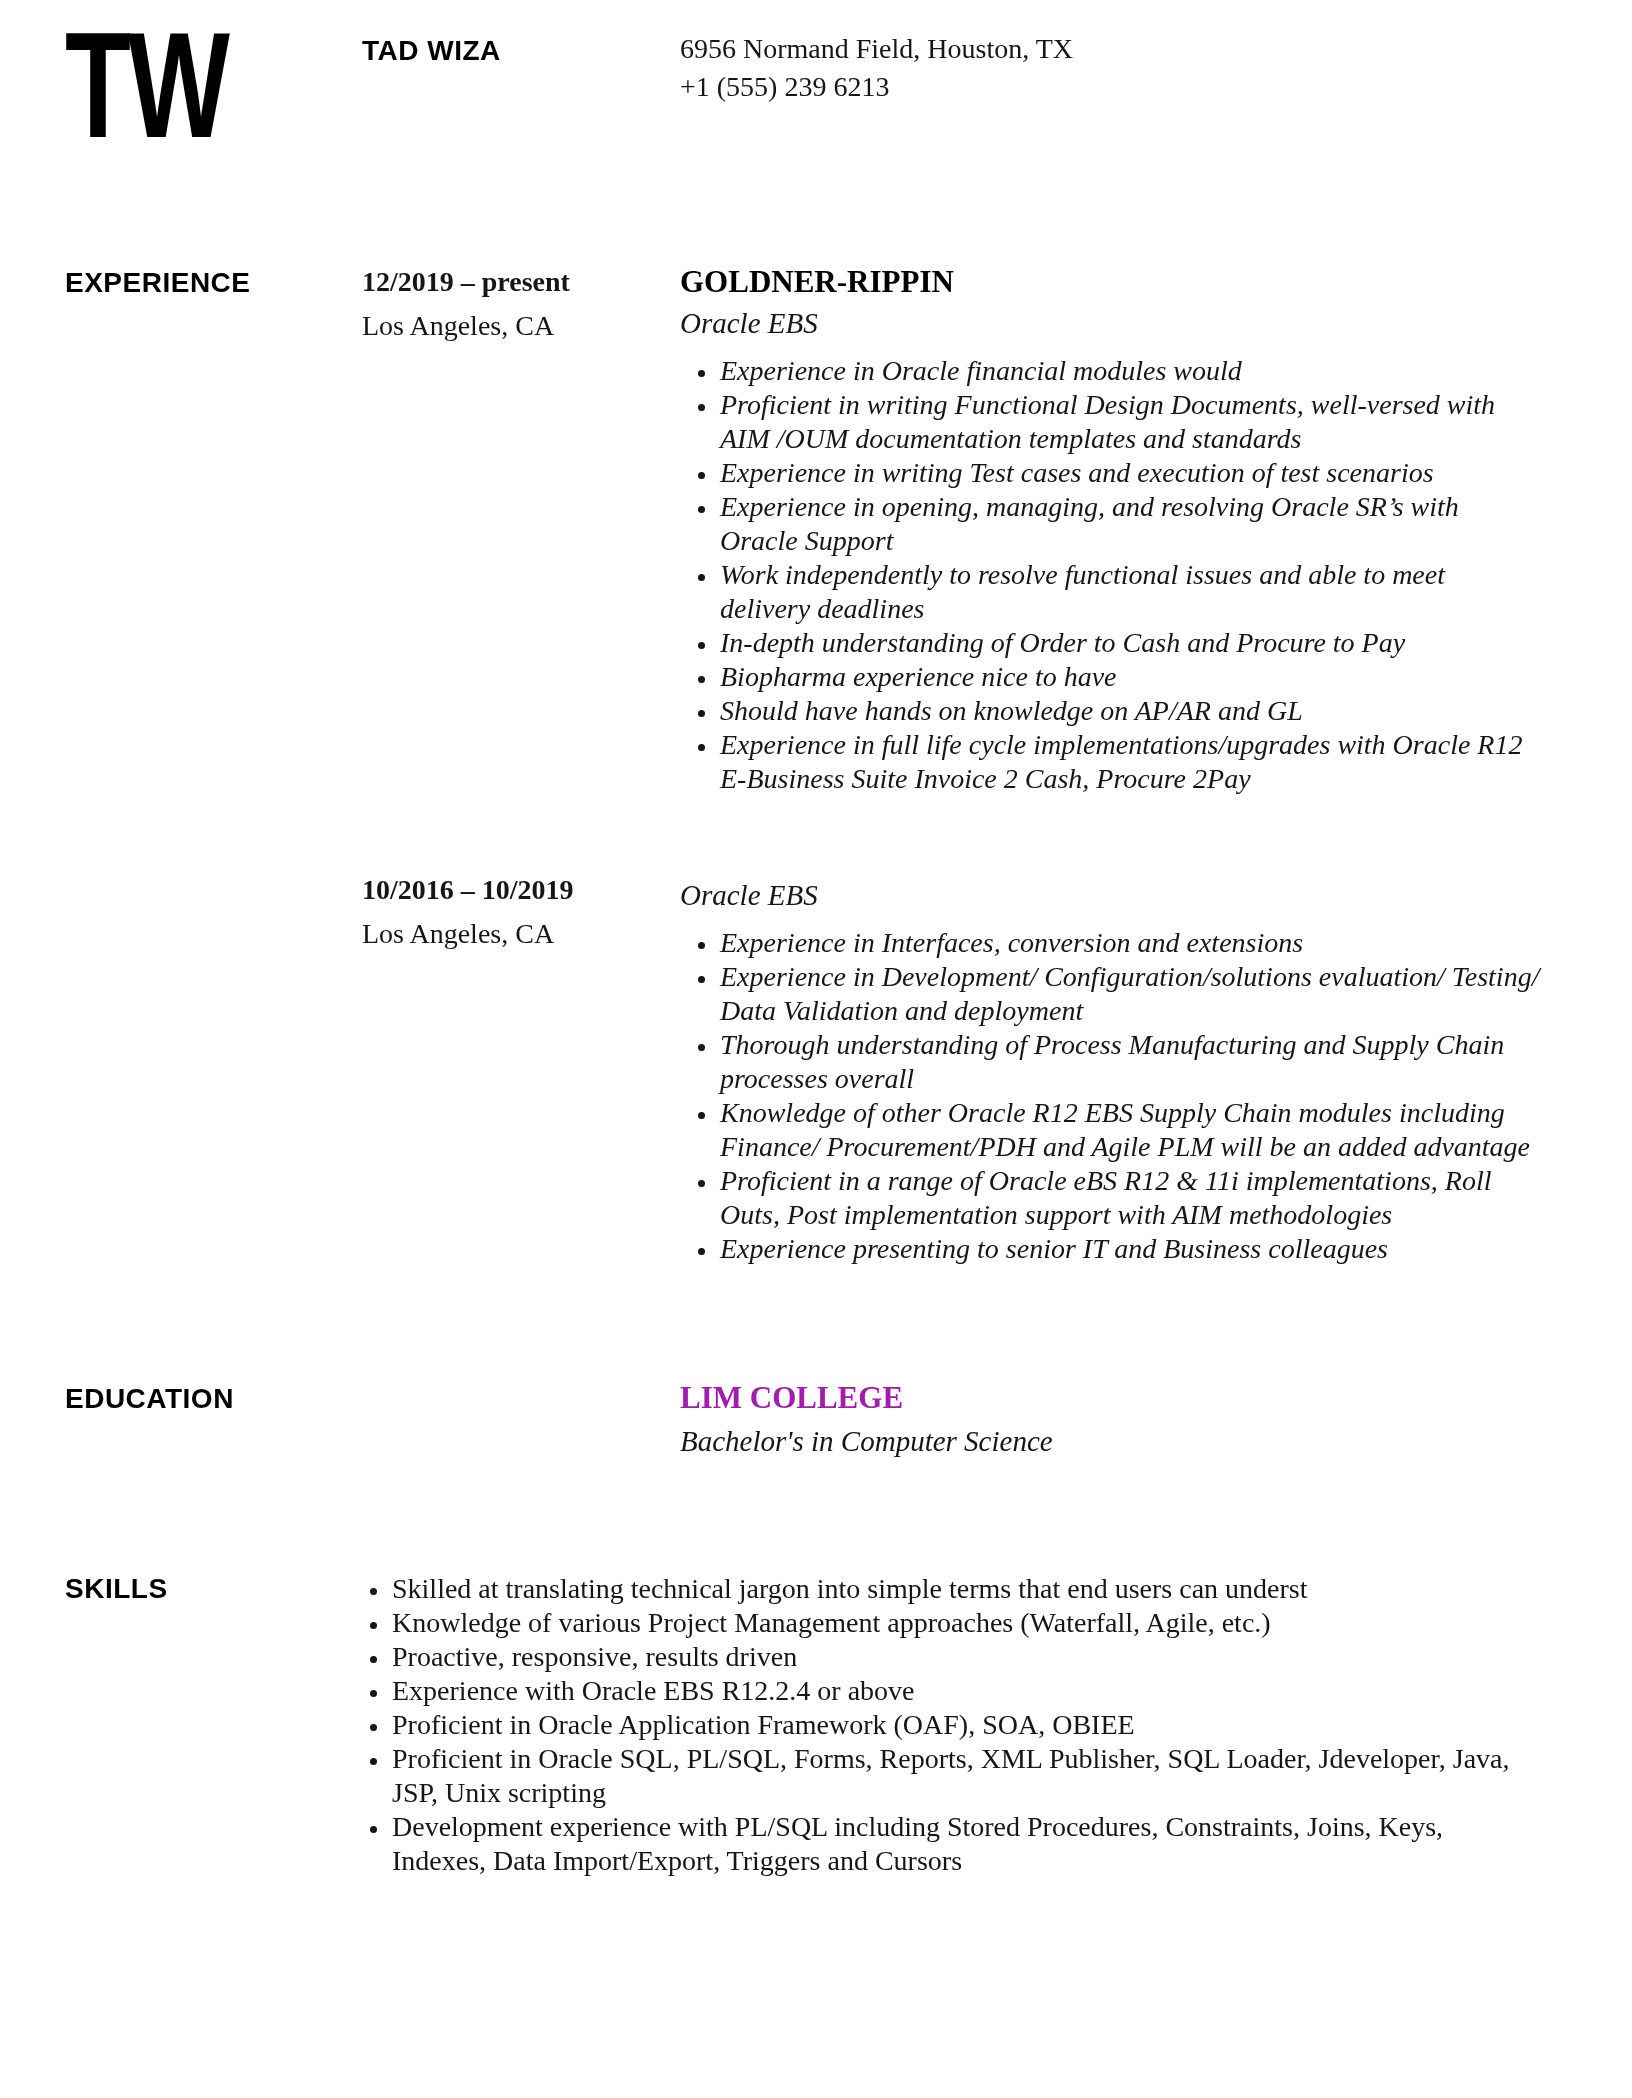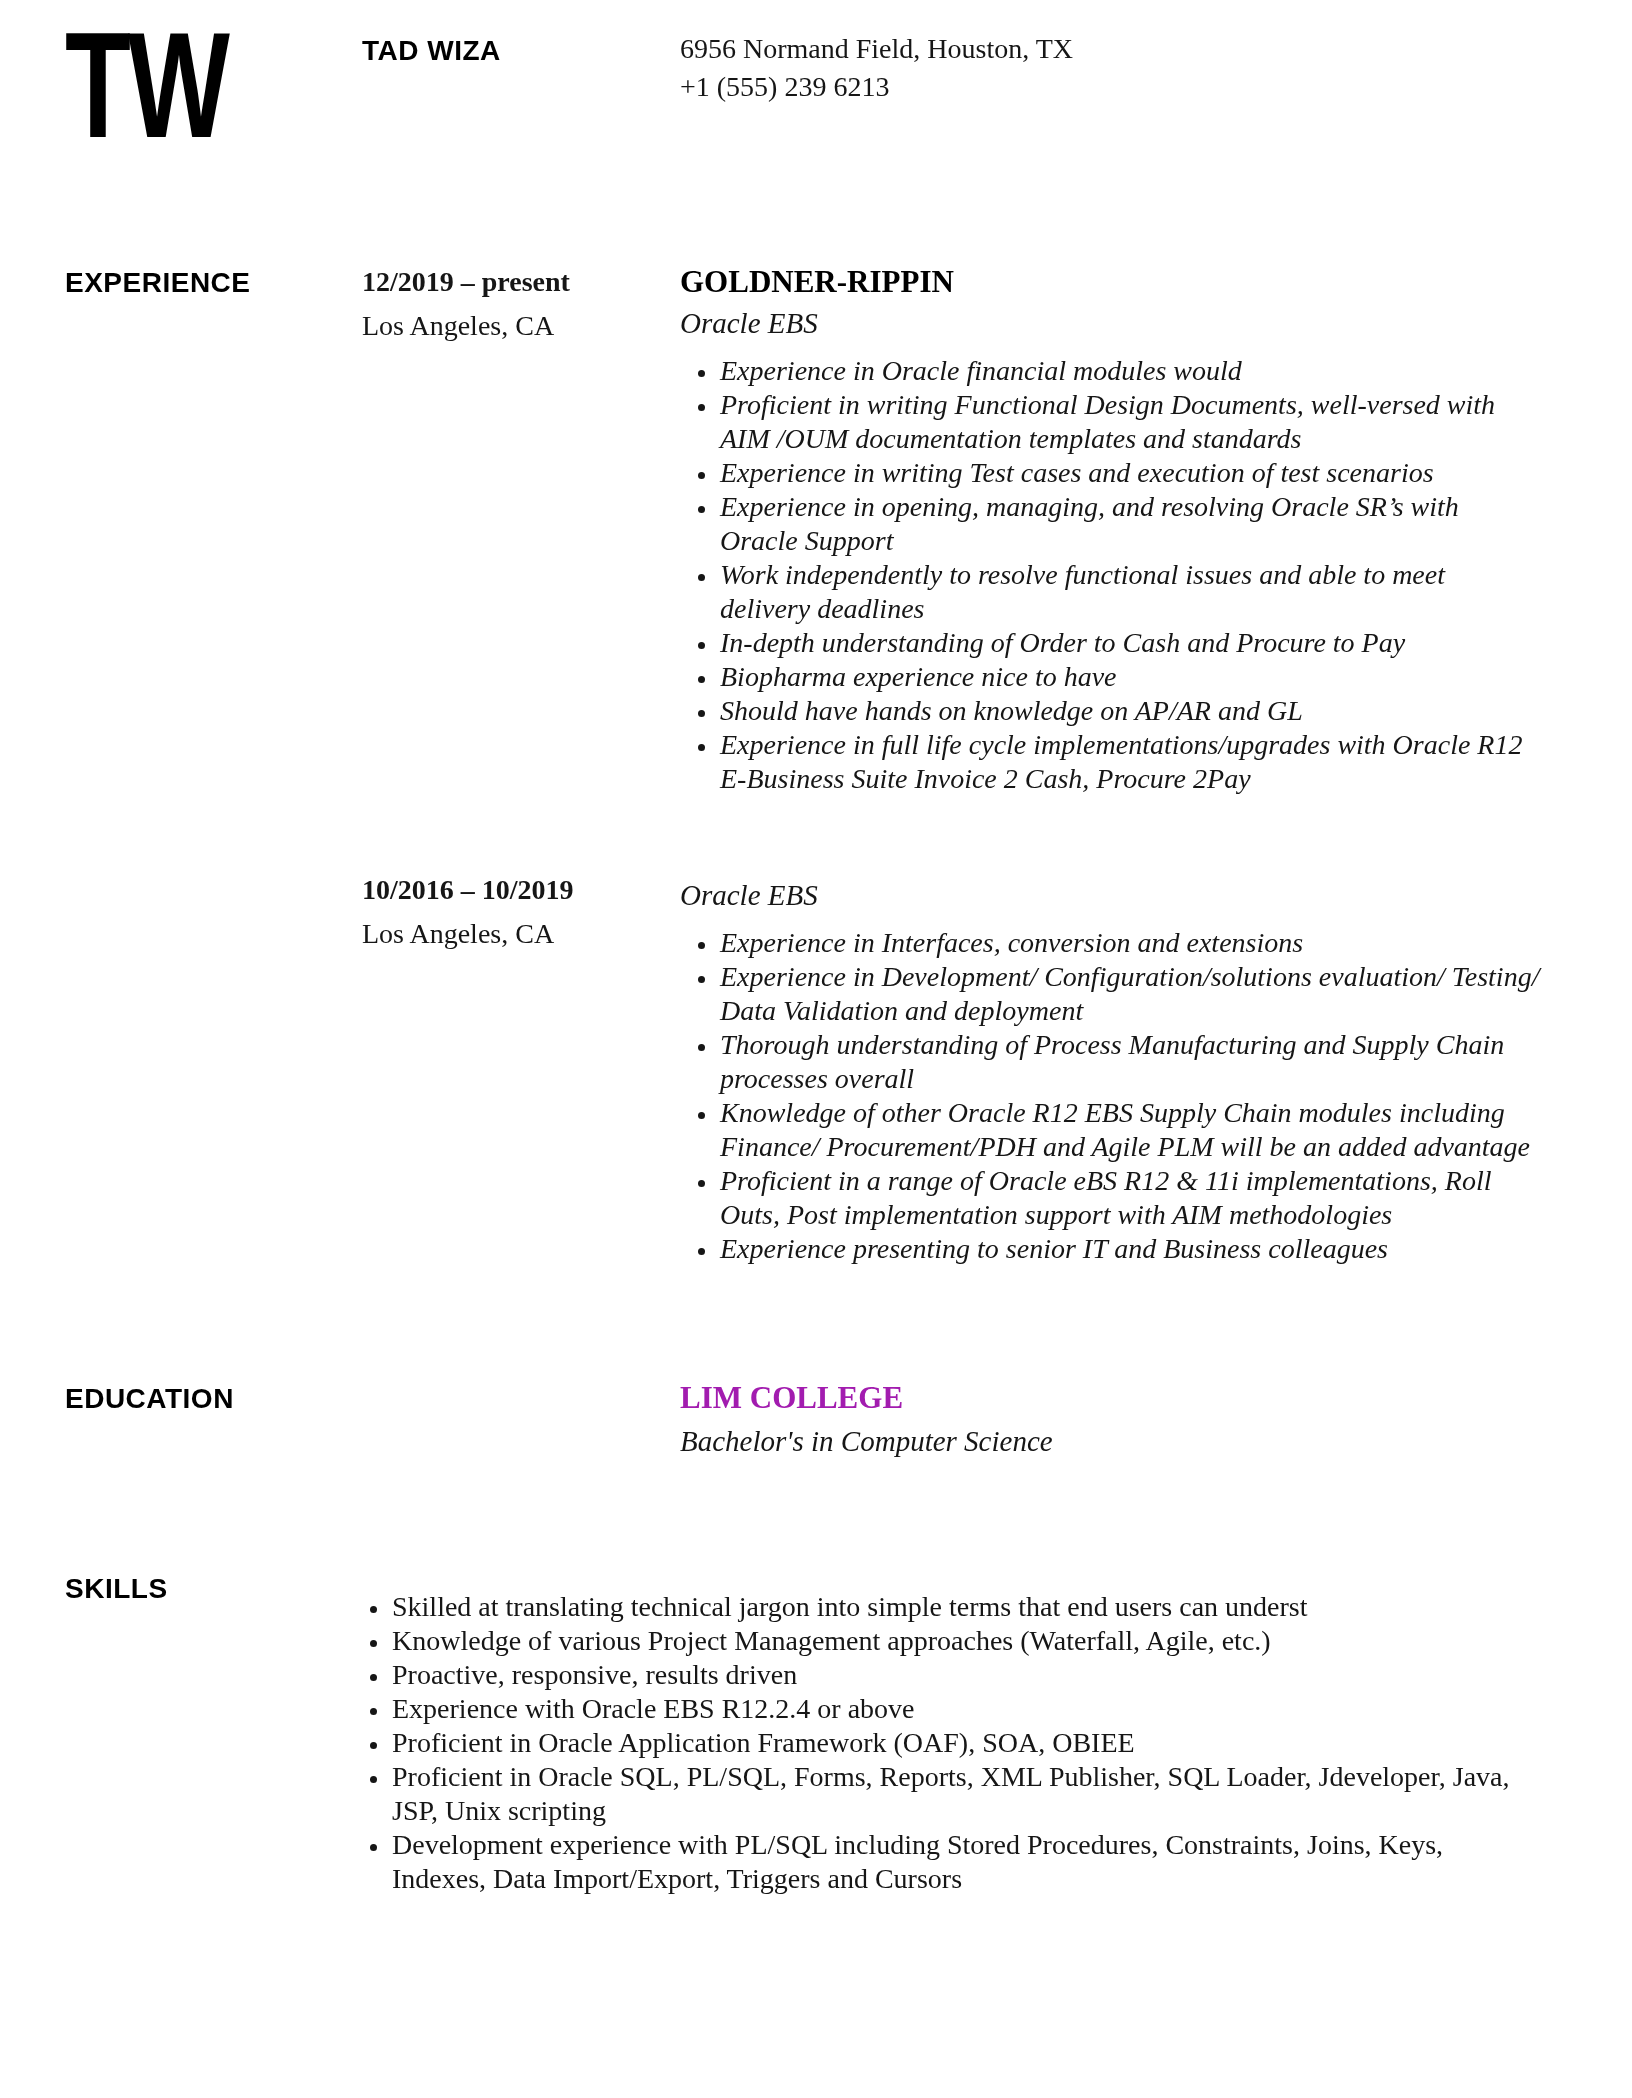--- a/index.html
+++ b/index.html
@@ -112,21 +112,21 @@
     line-height: 34px;
     margin-top: 8px;
   }
 
   
   .skills-section { margin-top: 112px; }
   .skills-list-wrap { grid-column: 2 / 4; }
   ul.skills-bullets {
     padding-left: 28px;
     list-style: disc outside;
-    margin-top: 20px;
+    margin-top: 2px;
   }
   ul.skills-bullets li {
     font-size: 28px;
     line-height: 34px;
     padding-left: 2px;
   }
   ul.skills-bullets li::marker { font-size: 22px; }
 </style>
 </head>
 <body>

